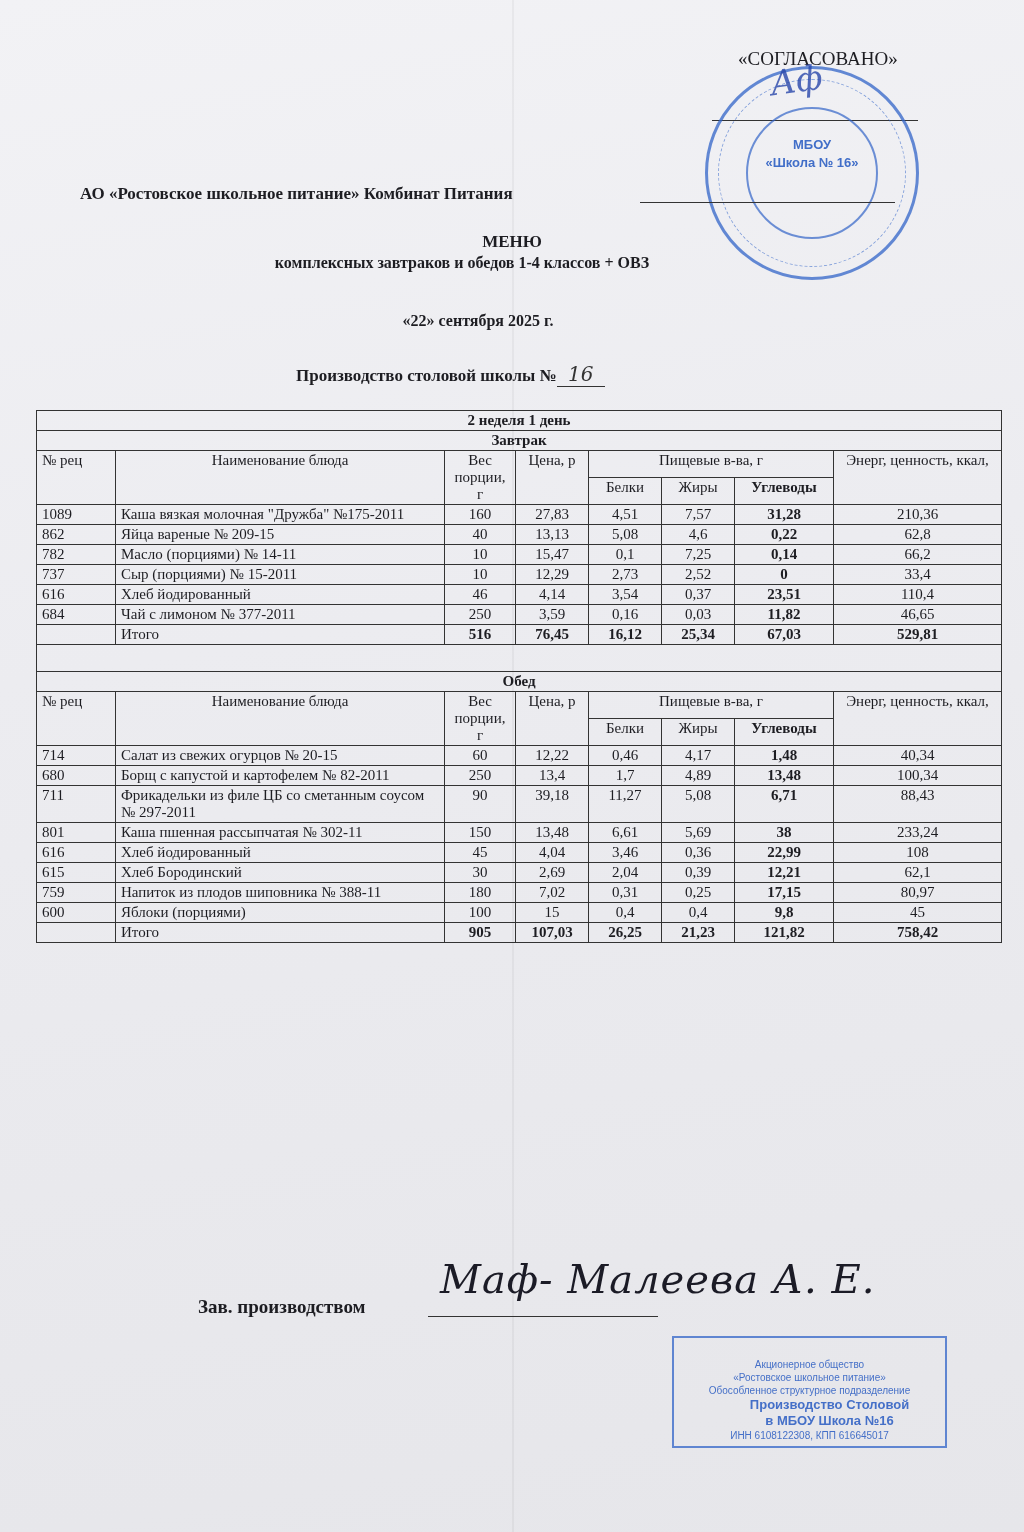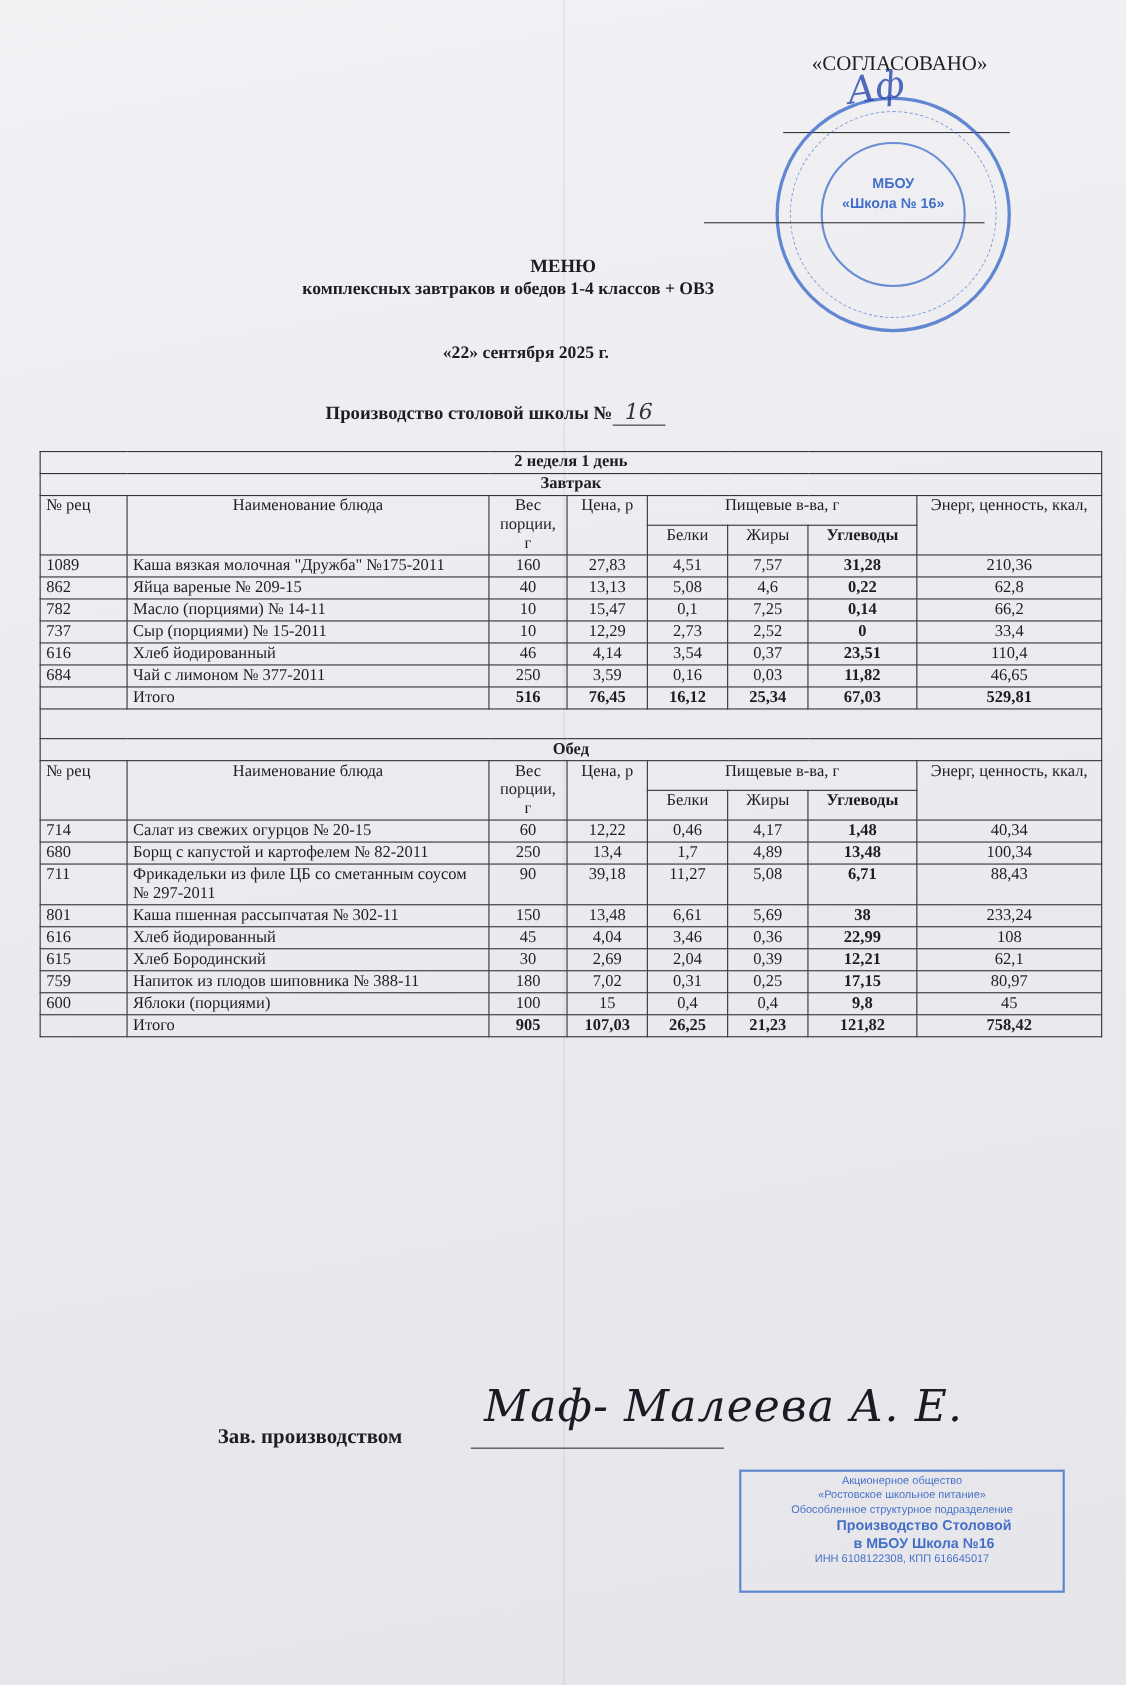--- a/index.html
+++ b/index.html
@@ -3,21 +3,21 @@
 <meta charset="utf-8">
 <style>
   html,body{margin:0;padding:0;}
   body{width:1024px;height:1532px;background:#e9e9ec;position:relative;overflow:hidden;
        font-family:"Liberation Serif","DejaVu Serif",serif;color:#1d1d22;}
   .paper{position:absolute;left:0;top:0;width:1024px;height:1532px;
     background:linear-gradient(170deg,#f2f2f5 0%,#ececf0 40%,#e6e6ea 100%);}
   .fold{position:absolute;left:512px;top:0;width:2px;height:1532px;background:rgba(0,0,0,0.04);}
   .approved{position:absolute;left:738px;top:48px;font-size:19px;}
   .approve-line{position:absolute;left:712px;top:120px;width:206px;border-top:1.5px solid #333;}
-  .stamp-round{position:absolute;left:705px;top:88px;width:214px;height:214px;border-radius:50%;
+  .stamp-round{position:absolute;left:705px;top:66px;width:214px;height:214px;border-radius:50%;
     border:3px solid rgba(50,100,200,0.75);box-sizing:border-box;}
   .stamp-round .inner{position:absolute;left:38px;top:38px;width:132px;height:132px;border-radius:50%;
     border:2px solid rgba(50,100,200,0.7);box-sizing:border-box;}
   .stamp-round .ring{position:absolute;left:10px;top:10px;right:10px;bottom:10px;border-radius:50%;
     border:1px dashed rgba(50,100,200,0.55);}
   .stamp-round .t1{position:absolute;left:0;width:208px;top:68px;text-align:center;color:rgba(45,95,195,0.9);
     font-family:"Liberation Sans",sans-serif;font-weight:bold;font-size:13px;}
   .stamp-round .t2{position:absolute;left:0;width:208px;top:86px;text-align:center;color:rgba(45,95,195,0.9);
     font-family:"Liberation Sans",sans-serif;font-weight:bold;font-size:13px;}
   .sig-top{position:absolute;left:770px;top:60px;font-family:"DejaVu Serif",serif;font-style:italic;
@@ -43,22 +43,22 @@
   .c-e{text-align:center;}
   .bold{font-weight:bold;}
   .center{text-align:center;}
   .spacer td{height:24px;}
   .hdr td{vertical-align:top;}
 
   .manager{position:absolute;left:198px;top:1296px;font-size:19px;font-weight:bold;}
   .manager-line{position:absolute;left:428px;top:1316px;width:230px;border-top:1.5px solid #333;}
   .sig-bottom{position:absolute;left:440px;top:1256px;font-family:"DejaVu Serif",serif;font-style:italic;
     font-size:40px;color:#1b1b26;letter-spacing:1px;}
-  .stamp-rect{position:absolute;left:672px;top:1336px;width:296px;height:112px;border:2px solid rgba(50,100,200,0.75);
-    font-family:"Liberation Sans",sans-serif;text-align:center;color:rgba(45,95,195,0.88);box-sizing:border-box;padding-top:2px;}
+  .stamp-rect{position:absolute;left:672px;top:1336px;width:275px;height:112px;border:2px solid rgba(50,100,200,0.75);
+    font-family:"Liberation Sans",sans-serif;text-align:center;color:rgba(45,95,195,0.88);box-sizing:border-box;padding-top:20px;}
   .stamp-rect .s{font-size:10px;line-height:13px;}
   .stamp-rect .l{font-size:13px;line-height:16px;font-weight:bold;margin-left:40px;}
   .stamp-rect .i{font-size:10px;line-height:14px;}
 </style>
 </head>
 <body>
 
 <div class="paper">
   <div class="fold"></div>
 
@@ -66,20 +66,21 @@
   <div class="approve-line"></div>
 
   <div class="stamp-round">
     <div class="ring"></div>
     <div class="inner"></div>
     <div class="t1">МБОУ</div>
     <div class="t2">«Школа № 16»</div>
   </div>
   <div class="sig-top">Аф</div>
 
+  <div class="company">АО «Ростовское школьное питание» Комбинат Питания</div>
   <div class="company-line"></div>
 
   <div class="title">МЕНЮ</div>
   <div class="subtitle">комплексных завтраков и обедов 1-4 классов + ОВЗ</div>
   <div class="date">«22» сентября 2025 г.</div>
   <div class="school">
     <span>Производство столовой школы №</span><span class="num">16</span>
   </div>
 
   <table class="menu">

